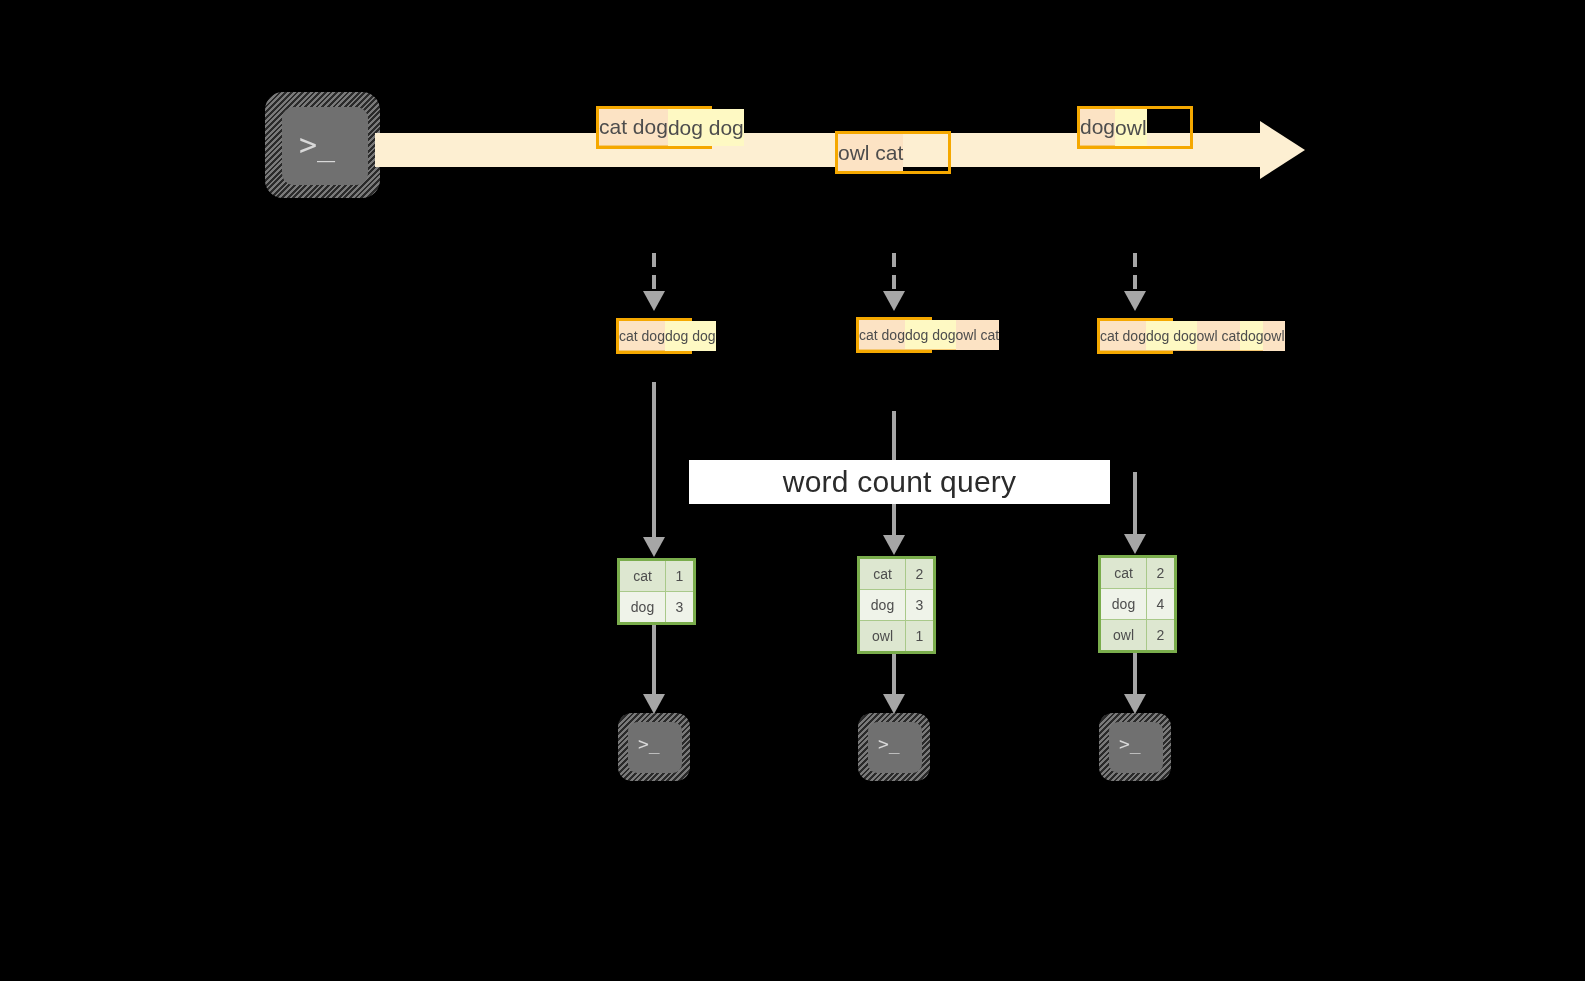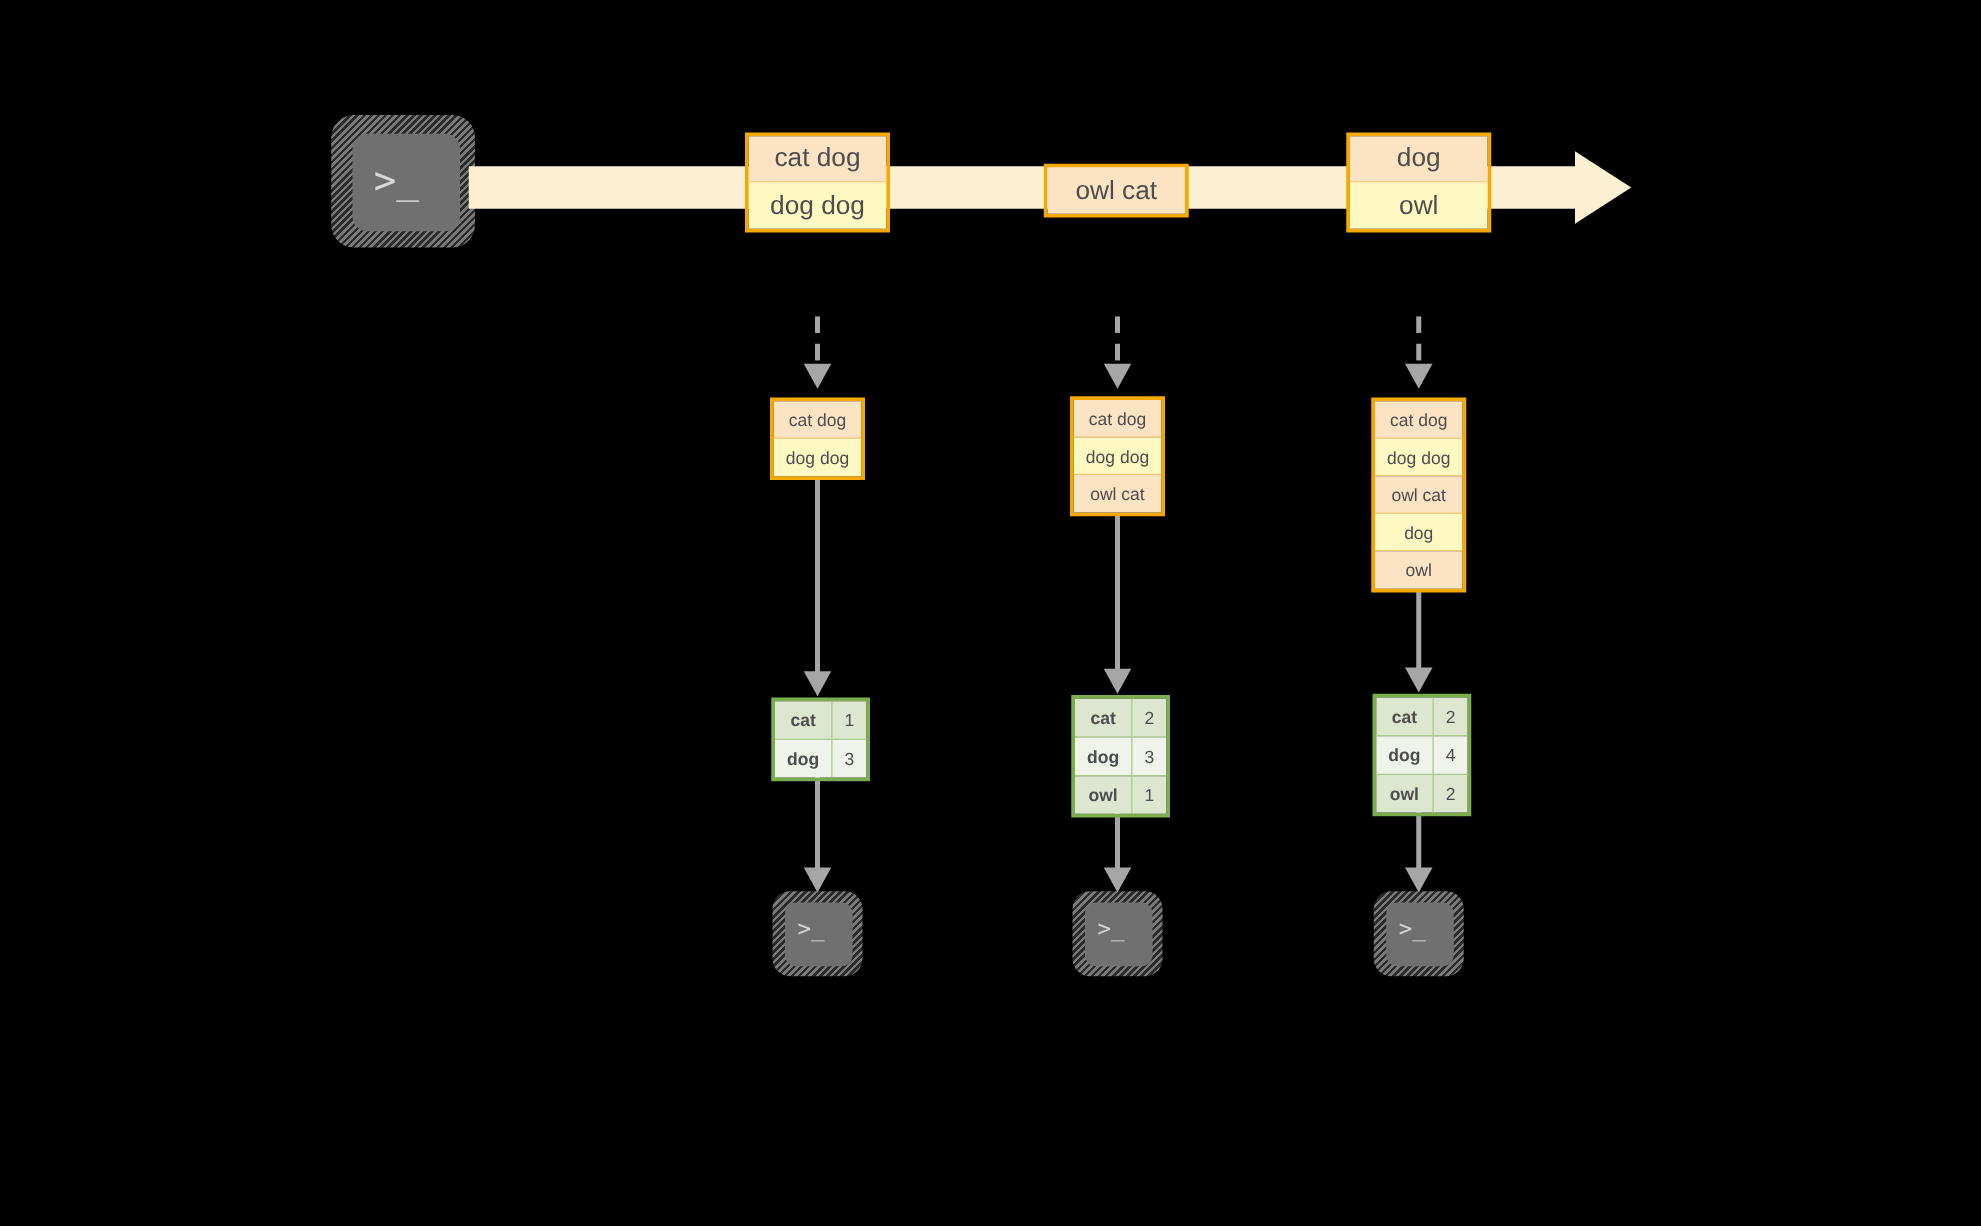--- a/index.html
+++ b/index.html
@@ -55,21 +55,21 @@
     border-bottom: 29px solid transparent;
     border-left: 45px solid #fdefd2;
   }
 
   
   .obox {
     position: absolute;
     box-sizing: border-box;
     border: 3px solid #f5a800;
     display: flex;
-    flex-direction: column;
+    flex-direction: row;
     z-index: 6;
   }
   .obox .cell {
     box-sizing: border-box;
     display: flex;
     align-items: center;
     justify-content: center;
     color: #4d4d4d;
     border-bottom: 1px solid #f5c873;
     white-space: nowrap;
@@ -107,21 +107,21 @@
   .gtable .row.dark  { background: #dde7d0; }
   .gtable .row.light { background: #eff3e9; }
   .gtable .k, .gtable .v {
     box-sizing: border-box;
     display: flex;
     align-items: center;
     justify-content: center;
     font-size: 14px;
     color: #4d4d4d;
   }
-  .gtable .k { width: 46px; border-right: 1px solid #a9c98a; font-weight: bold; }
+  .gtable .k { width: 46px; border-right: 1px solid #a9c98a; }
   .gtable .v { width: 27px; }
 
   
   .vline {
     position: absolute;
     width: 4px;
     background: #a6a6a6;
     z-index: 2;
   }
   .vline.dashed {
@@ -278,14 +278,17 @@
   </div>
 
   <div class="vline" style="left:1133px; top:649px; height:51px;"></div>
   <div class="vhead" style="left:1124px; top:694px;"></div>
 
   <div class="terminal" style="left:1099px; top:713px; width:72px; height:68px; border-radius:14px;">
     <div class="inner" style="left:10px; top:9px; right:8px; bottom:8px; border-radius:9px;"></div>
     <div class="prompt" style="left:20px; top:22px; font-size:18px;">&gt;_</div>
   </div>
 
+  <div class="label-band" style="left:689px; top:460px; width:421px; height:44px;">
+    <span class="txt">word count query</span>
+  </div>
 
 </div>
 
 </body></html>

